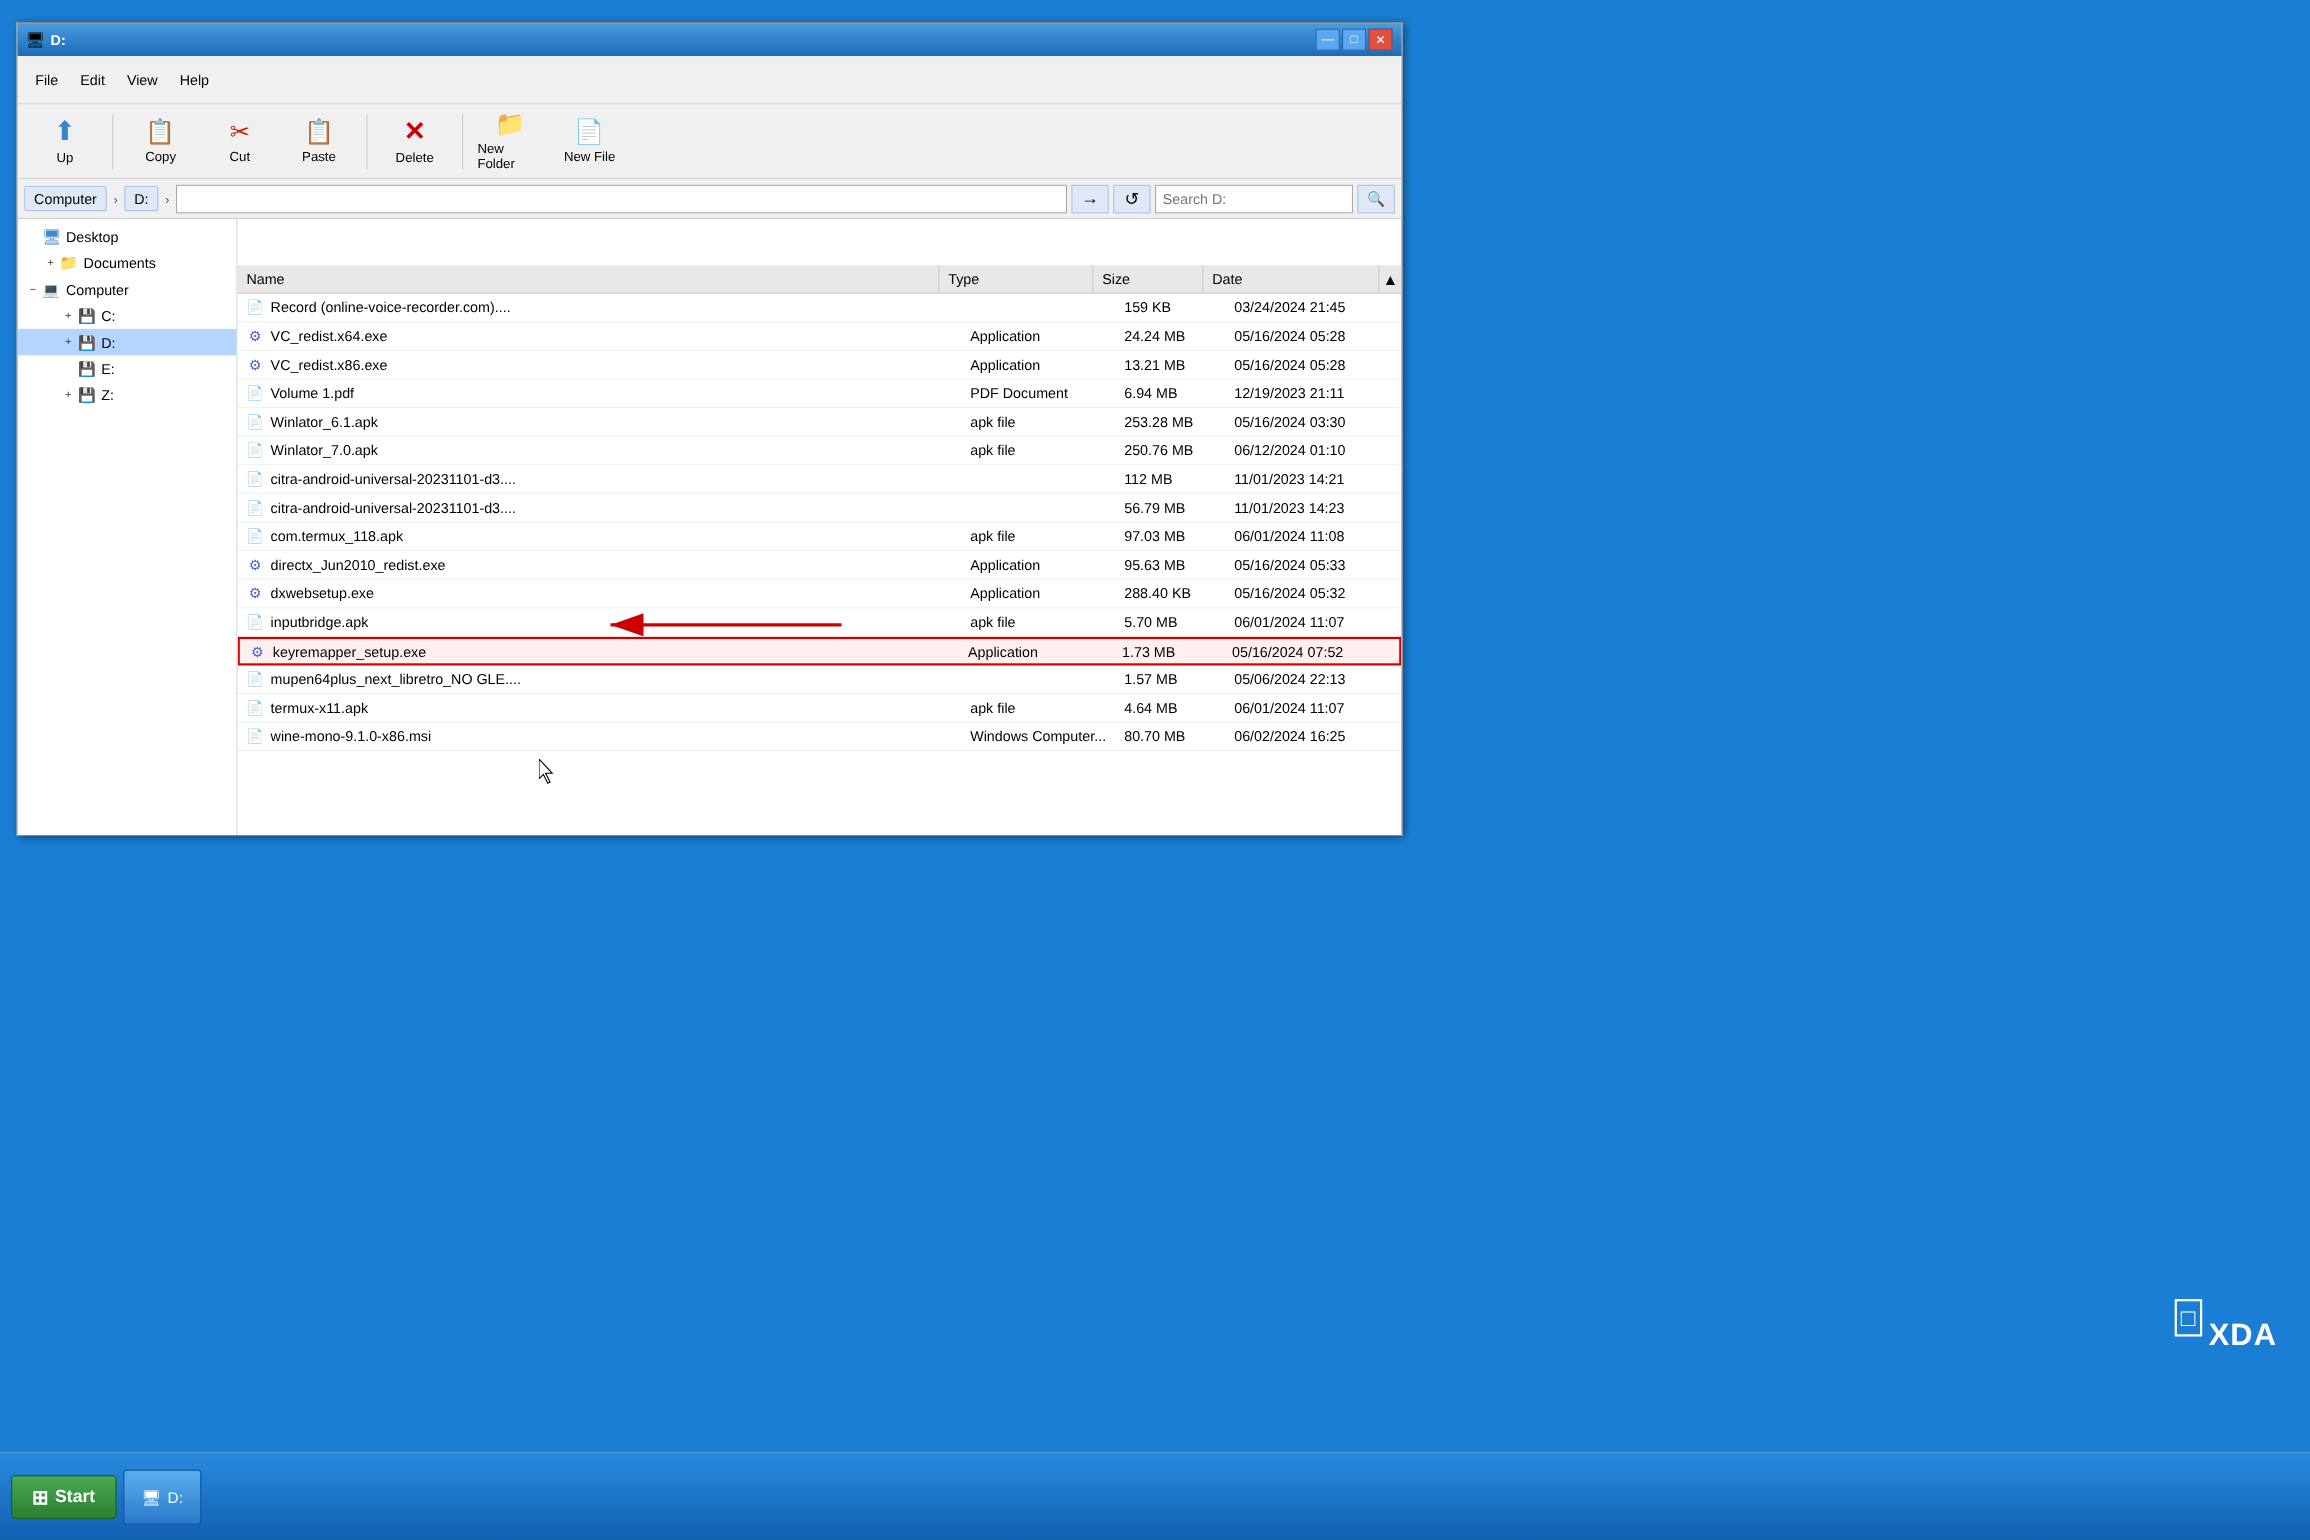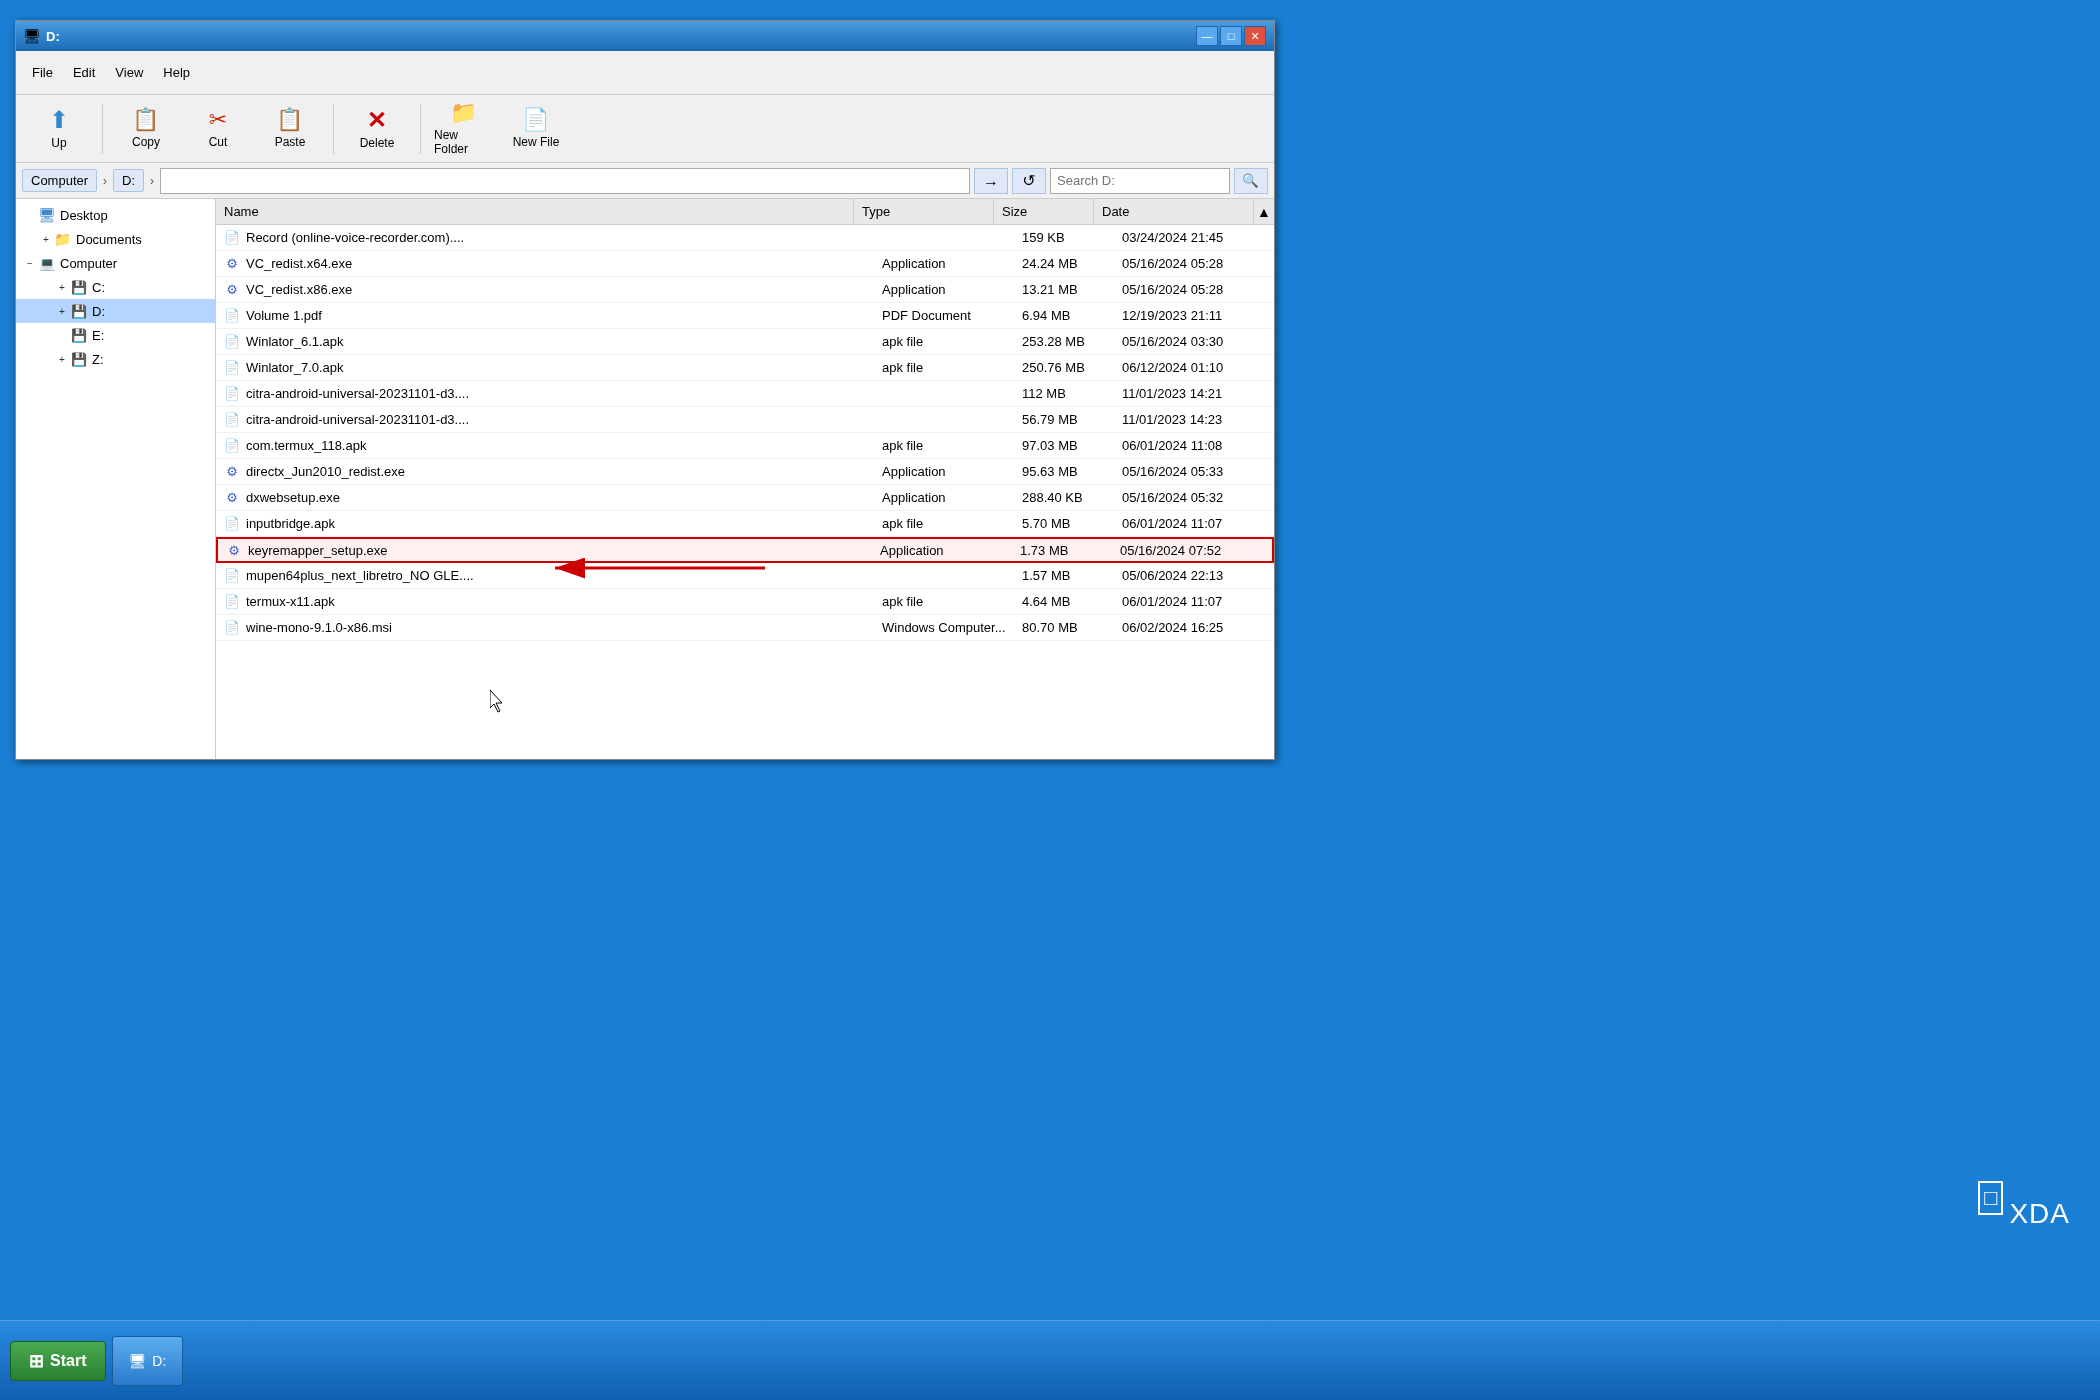--- a/index.html
+++ b/index.html
@@ -272,20 +272,21 @@
     }
 
     
     .col-headers {
       display: flex;
       background: #e8e8e8;
       border-bottom: 1px solid #ccc;
       flex-shrink: 0;
       height: 26px;
       align-items: stretch;
+      margin-top: 42px;
     }
     .col-header {
       display: flex;
       align-items: center;
       padding: 0 8px;
       border-right: 1px solid #ccc;
       font-size: 13px;
       font-weight: normal;
       cursor: pointer;
       user-select: none;
@@ -693,21 +694,21 @@
           </div>
 
       </div>
     </div>
 
 
   </div>
 
   <div class="xda-logo">
     <span style="font-size:22px;border:2px solid white;padding:2px 4px;margin-right:2px;">□</span>
-    <span style="font-weight:400;letter-spacing:1px;margin-top:32px;">XDA</span>
+    <span style="font-weight:700;letter-spacing:1px;margin-top:32px;">XDA</span>
   </div>
 
   <div class="cursor" style="left:490px;top:690px;">
     <svg width="20" height="24" viewBox="0 0 20 24">
       <polygon points="0,0 0,18 4,14 8,22 10,21 6,13 12,13" fill="white" stroke="black" stroke-width="1"></polygon>
     </svg>
   </div>
 
 </div>
 

